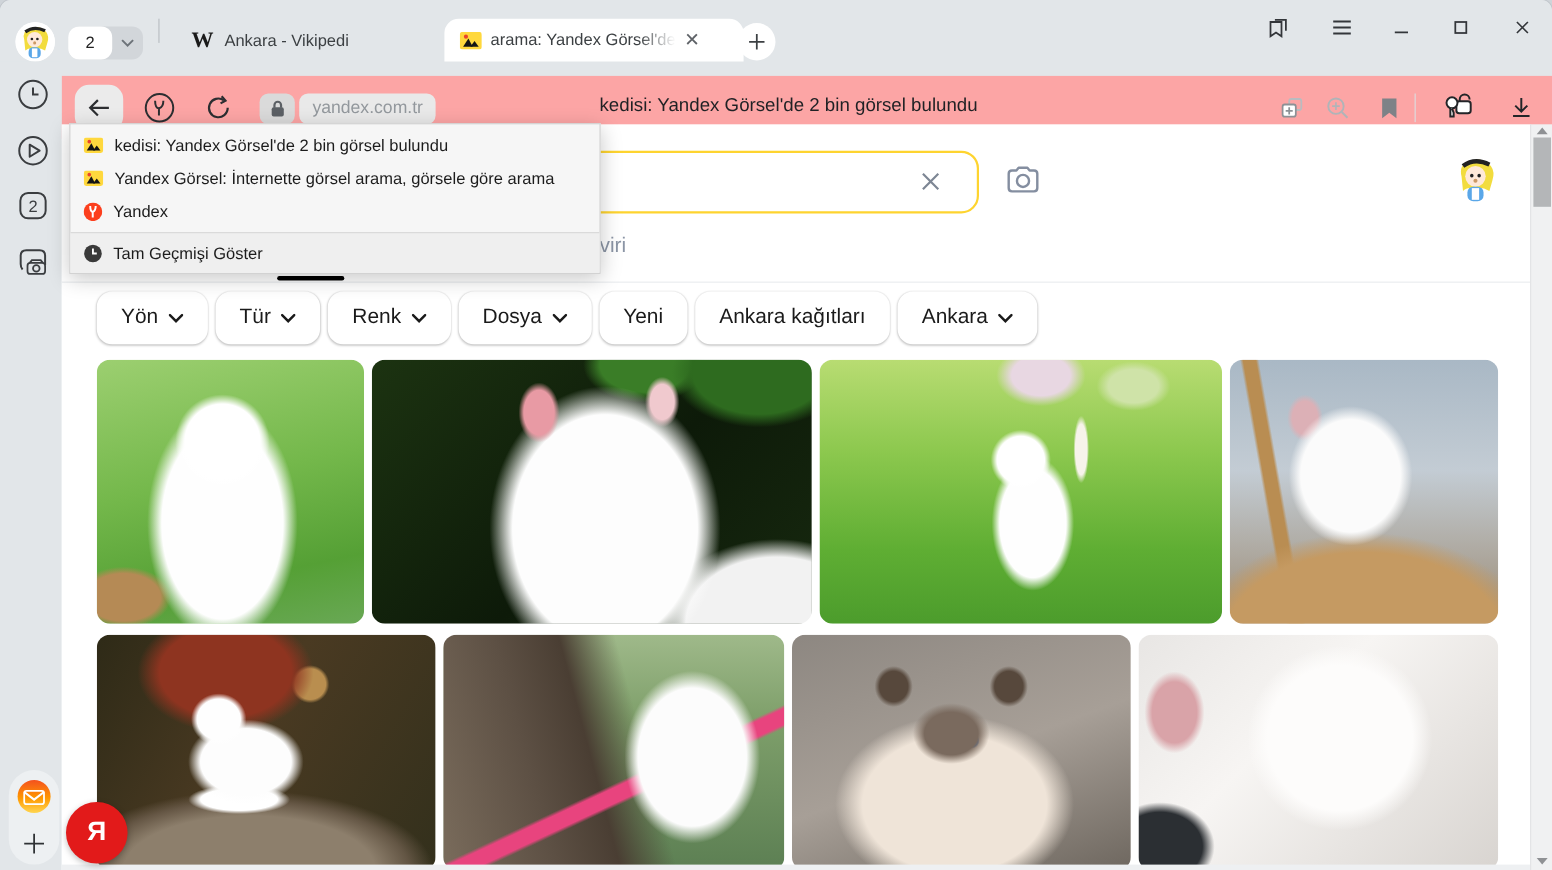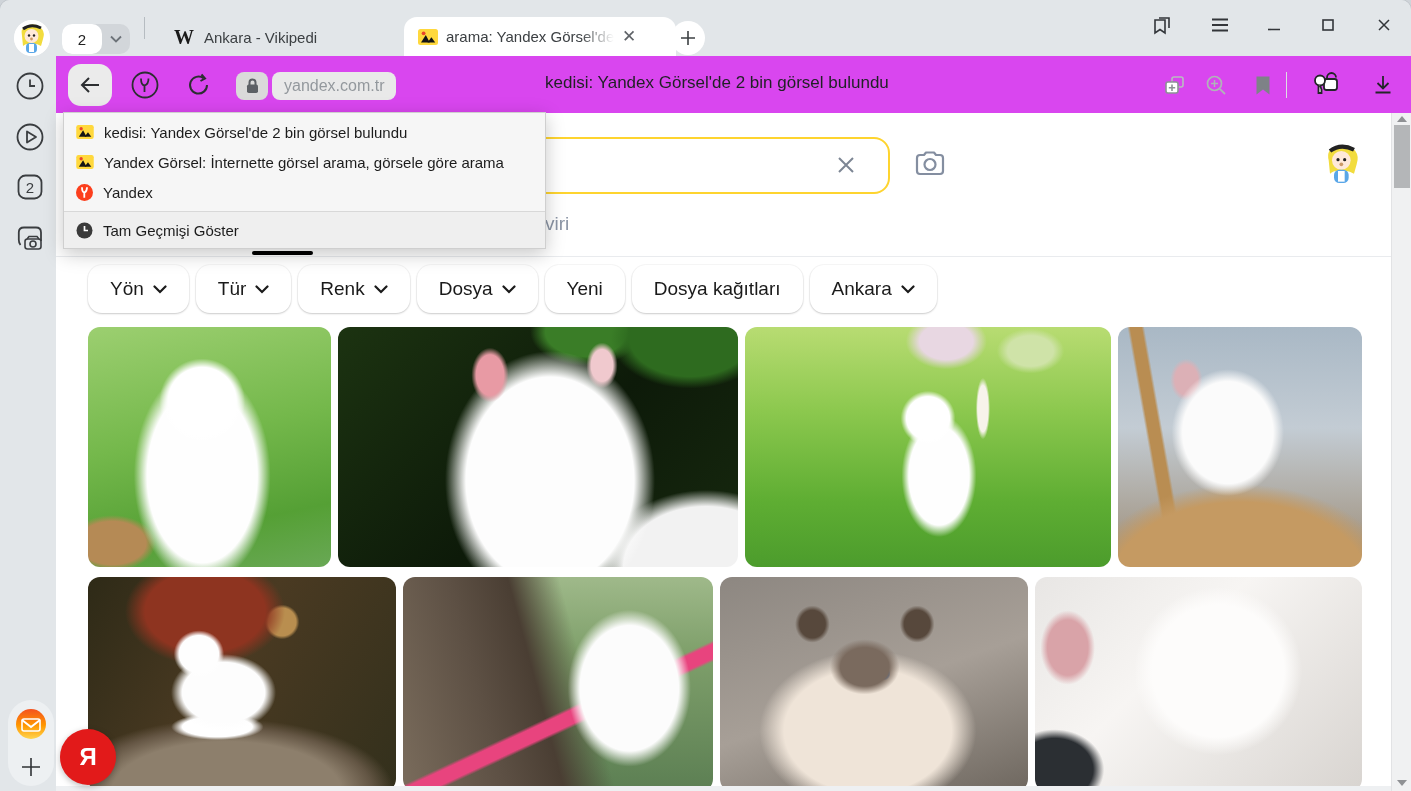--- a/index.html
+++ b/index.html
@@ -19,21 +19,21 @@
   .wiki-w{font-family:"Liberation Serif",serif;font-size:20px;font-weight:bold;color:#1a1a1a;}
   .tab-title{font-size:15px;color:#3c4043;white-space:nowrap;}
   #activetab{left:404px;top:17px;width:248px;height:39px;background:#fff;border-radius:13px 13px 0 0;gap:8px;padding:0 10px 0 14px;}
   #activetab .tab-title{width:168px;overflow:hidden;-webkit-mask-image:linear-gradient(90deg,#000 80%,transparent);mask-image:linear-gradient(90deg,#000 80%,transparent);}
   .xbtn{font-size:17px;color:#5f6368;cursor:default;}
   #newtab{left:671px;top:21px;width:34px;height:34px;background:#fff;border-radius:50%;justify-content:center;}
   #newtab svg{display:block;}
   .winctl{top:14px;height:22px;justify-content:center;}
 
   
-  #toolbar{left:56px;top:56px;width:1355px;height:57px;background:#d946ef;}
+  #toolbar{left:56px;top:69px;width:1355px;height:57px;background:#fca5a5;}
   #backbtn{left:12px;top:8px;width:44px;height:42px;background:#ebebeb;border-radius:13px;justify-content:center;}
   .tool{justify-content:center;}
   #lockpill{left:180px;top:16px;width:32px;height:28px;background:#dadada;border-radius:8px;justify-content:center;}
   #urlpill{left:216px;top:16px;height:28px;padding:0 12px;background:#e9e9e9;border-radius:8px;font-size:16px;color:#93989d;}
   #pagetitle{left:489px;top:17px;font-size:17px;color:#1f2124;white-space:nowrap;}
   .tsep{left:1230px;top:16px;width:1px;height:26px;background:#dcdfe2;position:absolute;}
 
   
   #sidebar{left:0;top:56px;width:56px;height:735px;background:#e2e6e9;}
   .side-ic{left:14px;width:32px;height:32px;justify-content:center;}
@@ -383,21 +383,21 @@
       <div class="chip">
           <span>Dosya</span>
         <svg width="14" height="9" viewBox="0 0 14 9">
             <path d="M1.5 1.5 L7 7 L12.5 1.5" fill="none" stroke="#1a1a1a" stroke-width="2.2" stroke-linecap="round"></path>
           </svg>
         </div>
       <div class="chip">
           <span>Yeni</span>
         </div>
       <div class="chip">
-          <span>Dosya kağıtları</span>
+          <span>Ankara kağıtları</span>
         </div>
       <div class="chip">
           <span>Ankara</span>
         <svg width="14" height="9" viewBox="0 0 14 9">
             <path d="M1.5 1.5 L7 7 L12.5 1.5" fill="none" stroke="#1a1a1a" stroke-width="2.2" stroke-linecap="round"></path>
           </svg>
         </div>
     </div>
 
     <div class="tile img1" title="Beyaz uzun tüylü kedi çimenlerde oturuyor, farklı renkte gözler"></div>

